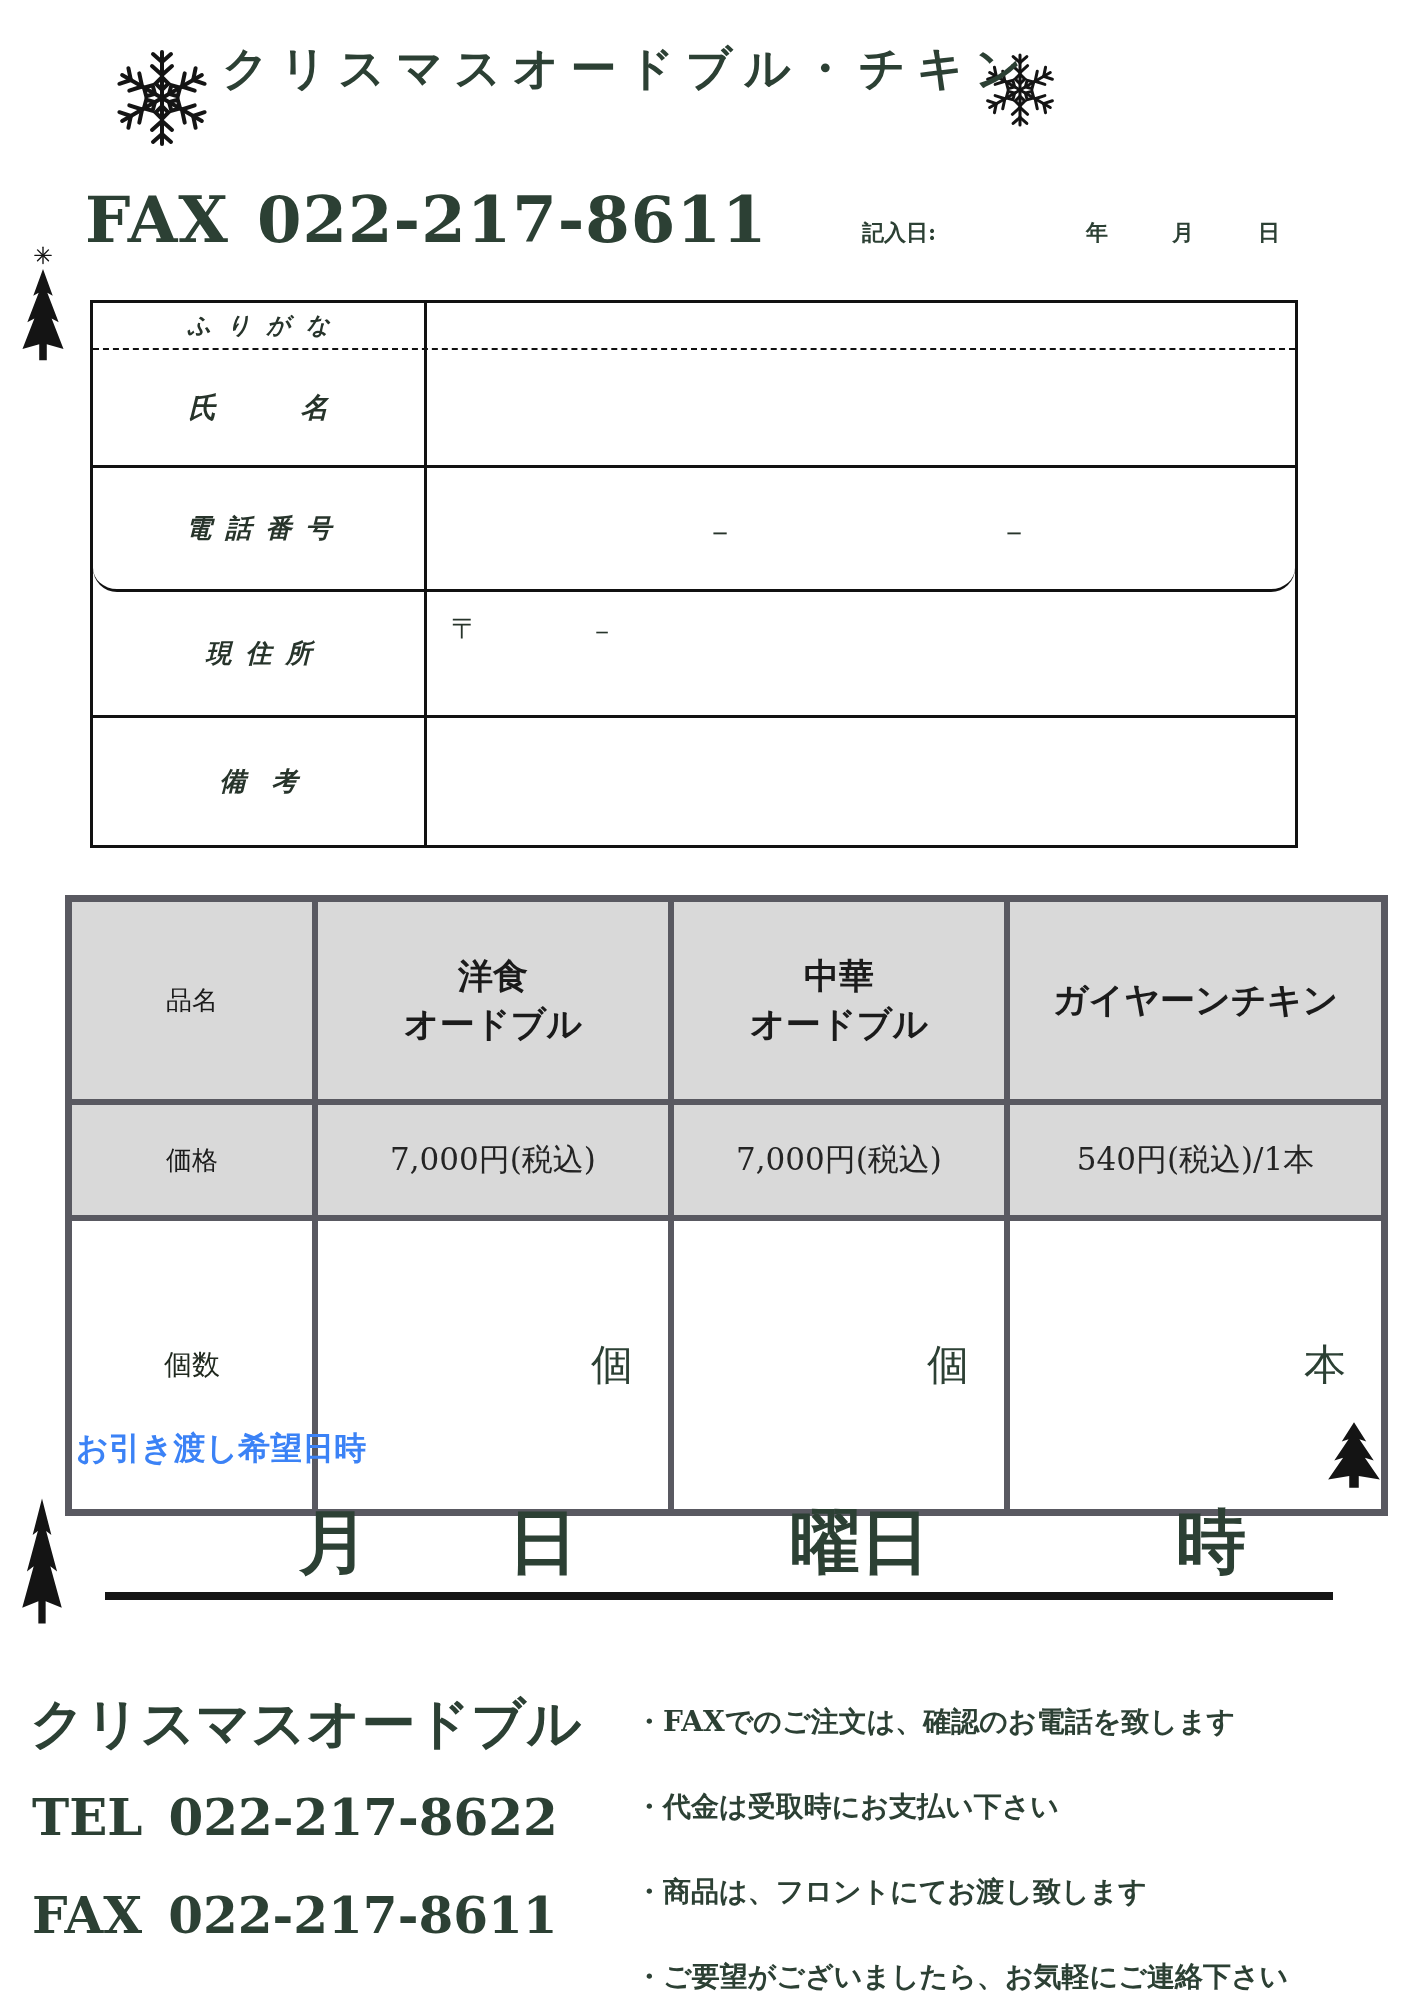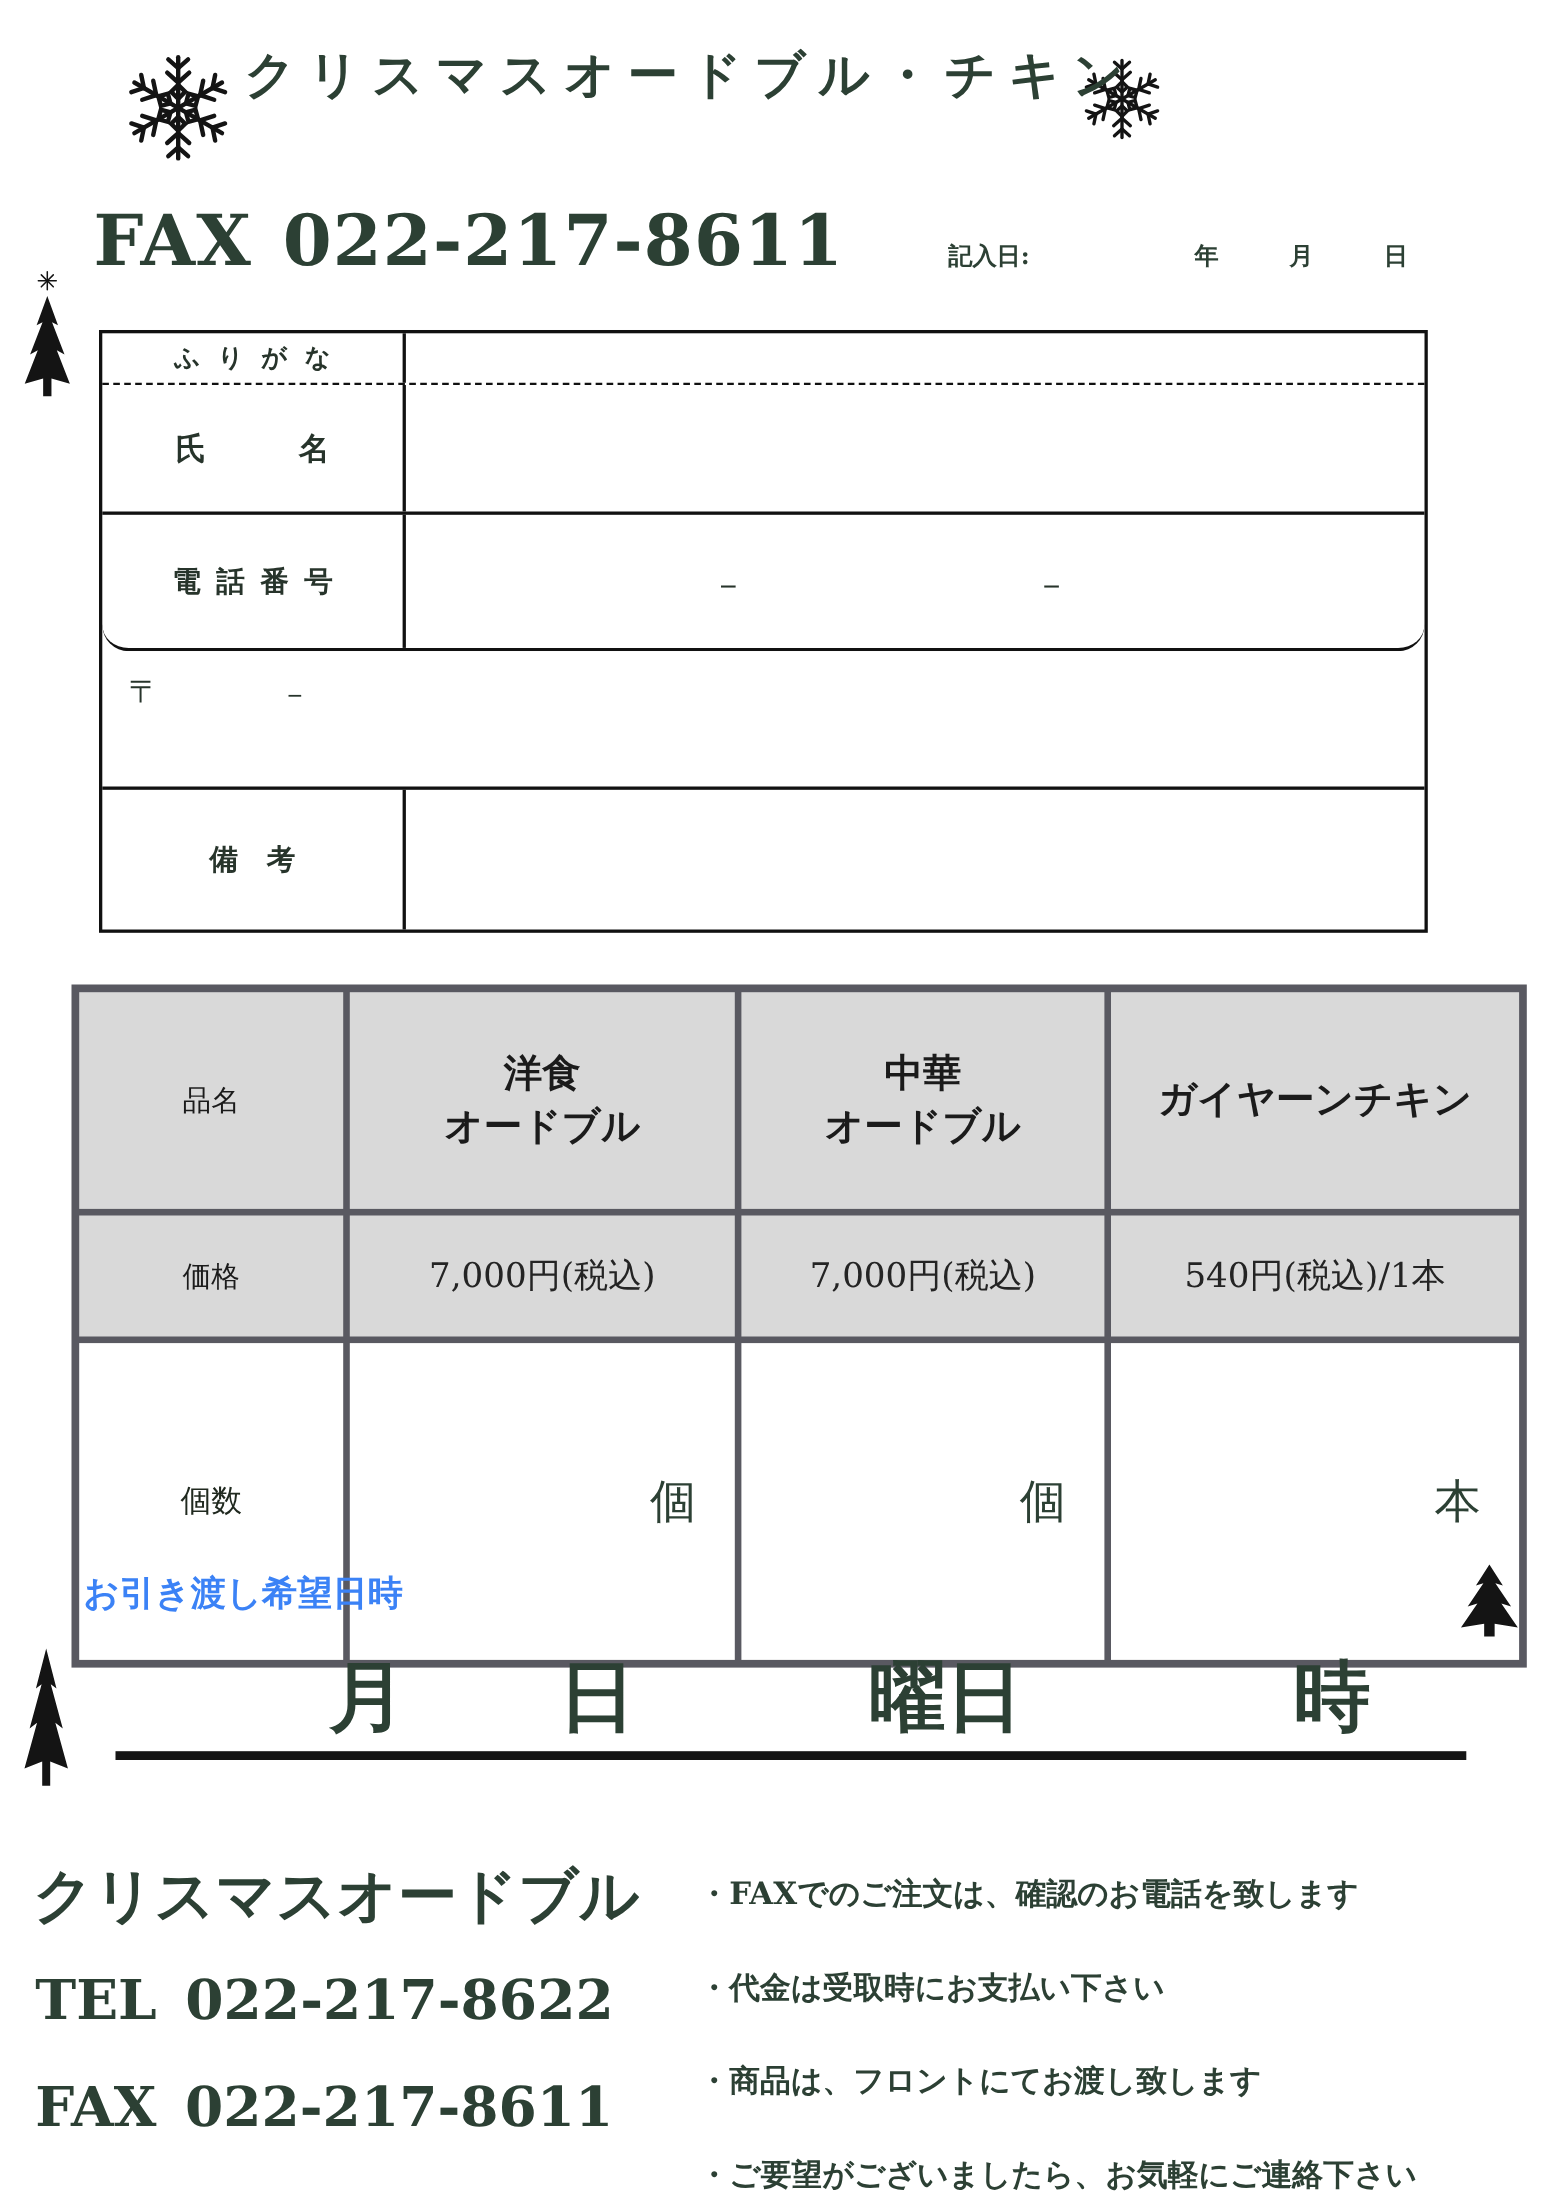--- a/index.html
+++ b/index.html
@@ -18,23 +18,23 @@
   .d-year{left:1086px;}
   .d-month{left:1172px;}
   .d-day{left:1258px;}
   
   .cform{
     left:90px;top:300px;width:1208px;height:548px;box-sizing:border-box;
     border:3px solid #111111;display:flex;flex-direction:column;background:#ffffff;
   }
   .frow{display:flex;box-sizing:border-box;}
   .frow .lbl{
-    width:276px;box-sizing:border-box;border-right:3px solid #111111;
+    width:334px;box-sizing:border-box;border-right:3px solid #111111;
     display:flex;align-items:center;justify-content:center;
-    color:#27342b;font-weight:600;
+    color:#27342b;font-weight:600;font-style:italic;
   }
   .frow .val{flex:1;position:relative;}
   .r-furigana{height:47px;border-bottom:2px dashed #111111;}
   .r-name{height:118px;border-bottom:3px solid #111111;}
   .r-phone{height:124px;border-bottom:3px solid #111111;border-radius:24px;}
   .r-address{height:126px;border-bottom:3px solid #111111;}
   .r-notes{flex:1;}
   .ls-furigana{font-size:23px;letter-spacing:16px;padding-left:16px;}
   .ls-name{font-size:28px;}
   .ls-phone{font-size:26px;letter-spacing:14px;padding-left:14px;}
@@ -162,20 +162,21 @@
       <div class="val"></div>
     </div>
     <div class="frow r-phone">
       <div class="lbl ls-phone">電話番号</div>
       <div class="val">
         <span class="phone-dash1">－</span>
         <span class="phone-dash2">－</span>
       </div>
     </div>
     <div class="frow r-address">
+      <div class="lbl ls-address">現住所</div>
       <div class="val">
         <span class="postal">〒</span>
         <span class="postal-dash">－</span>
       </div>
     </div>
     <div class="frow r-notes">
       <div class="lbl ls-notes">備　考</div>
       <div class="val"></div>
     </div>
   </div>

